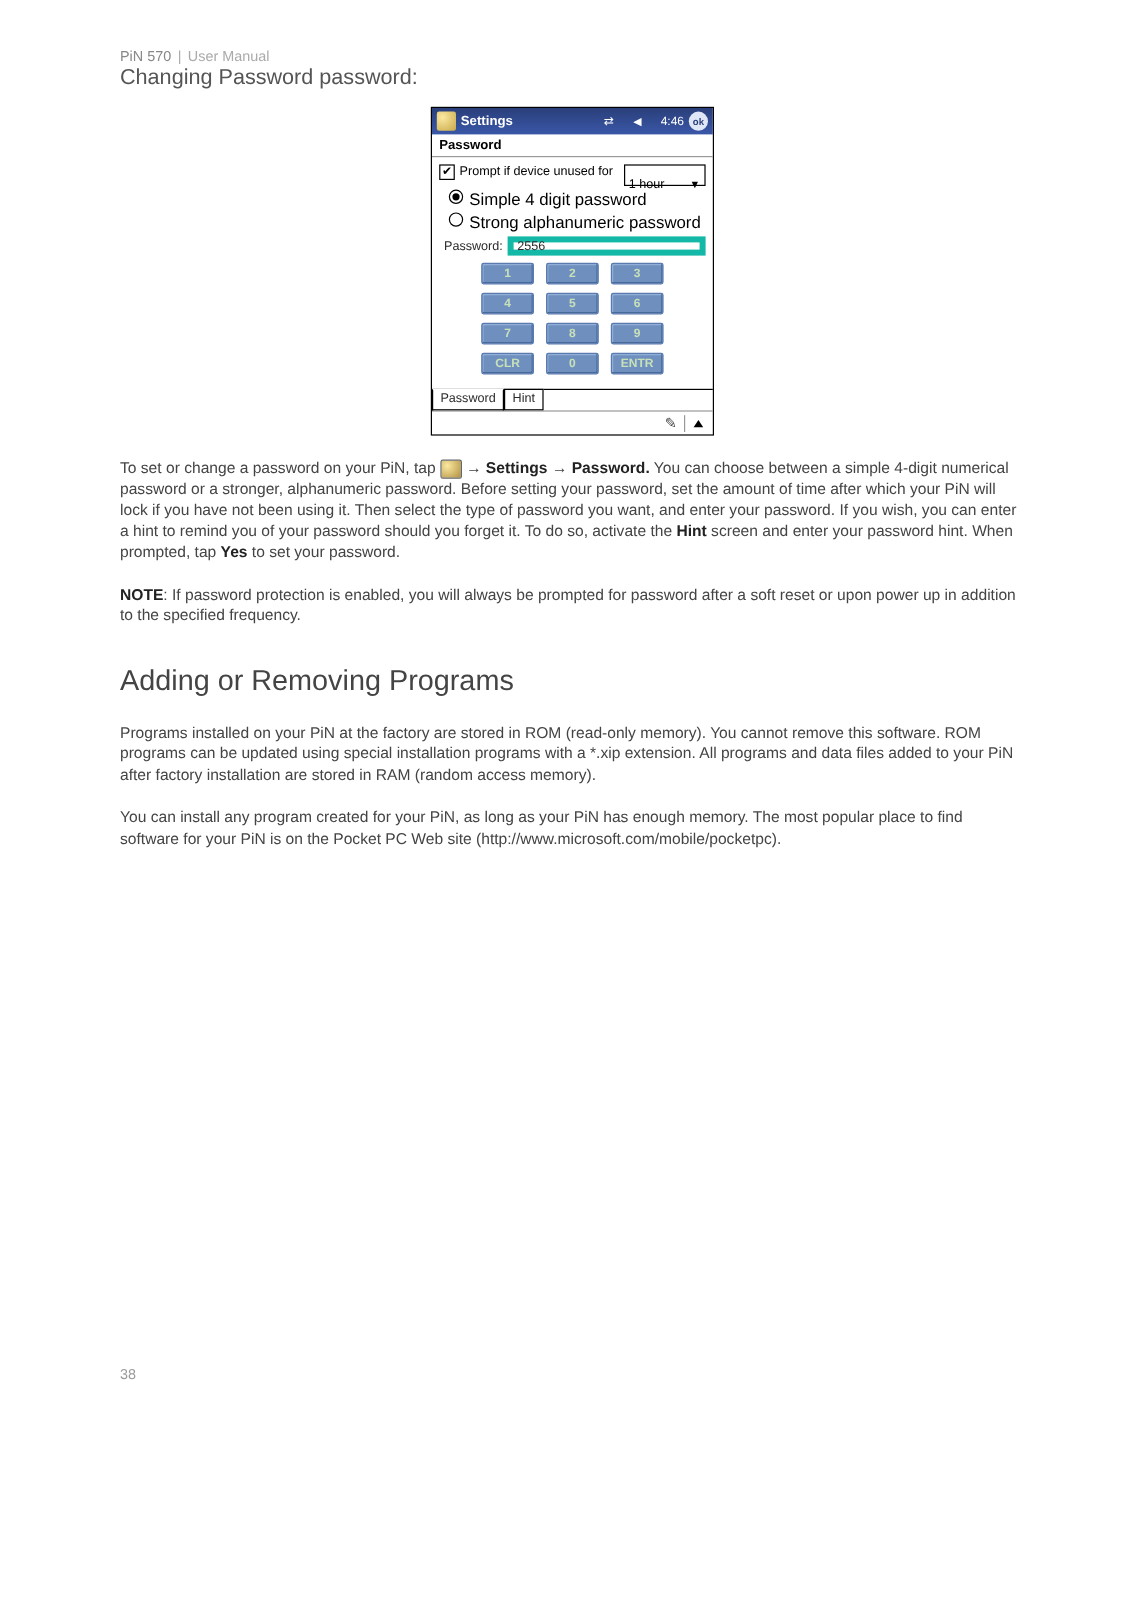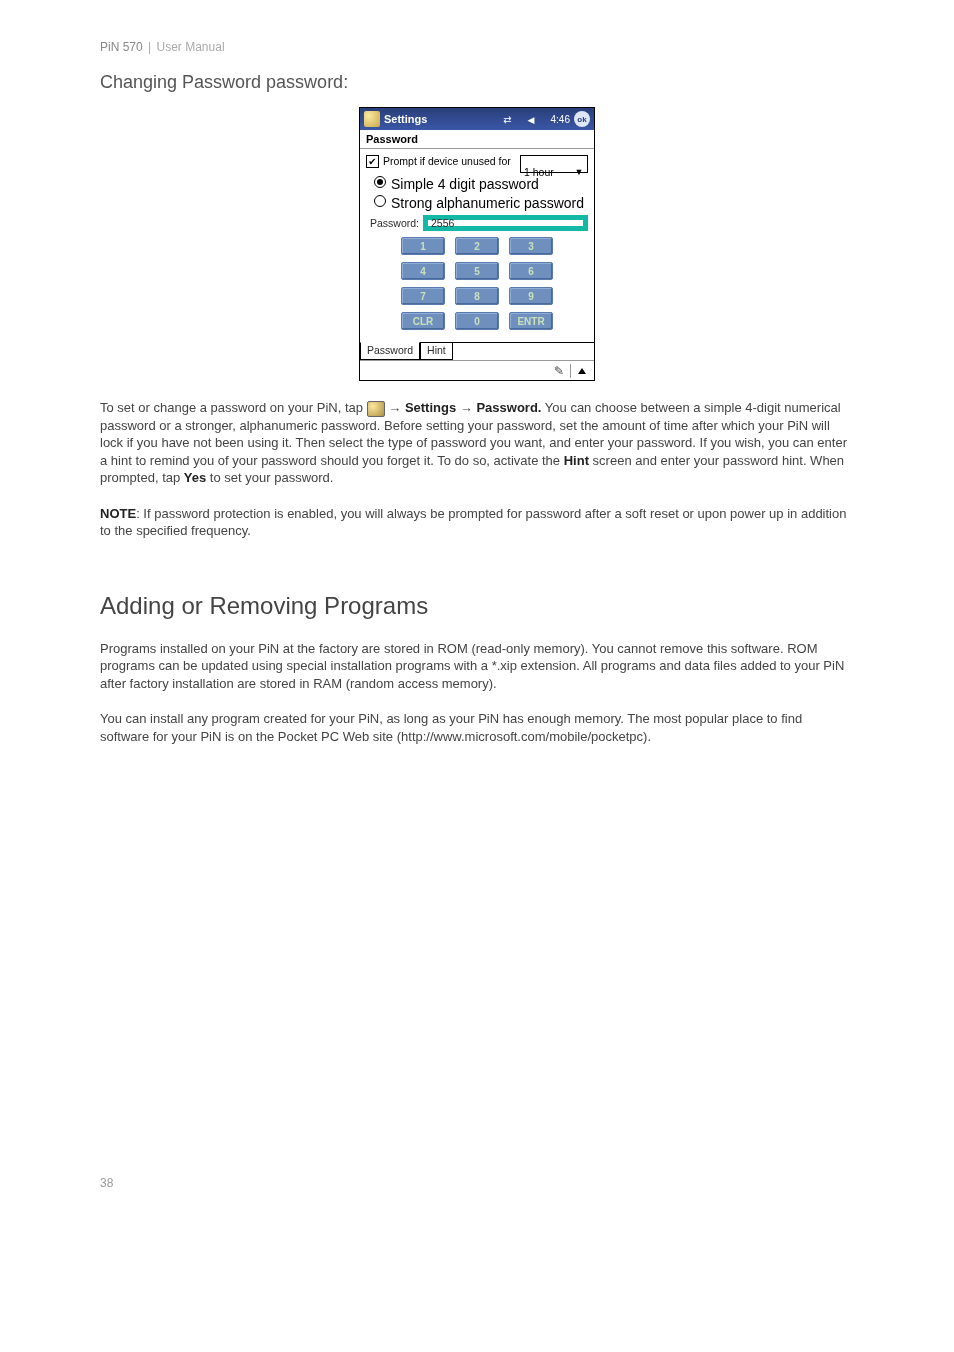--- a/index.html
+++ b/index.html
@@ -7,35 +7,34 @@
     margin: 0;
     padding: 40px 100px 40px 100px;
     font-family: Arial, Helvetica, sans-serif;
     color: #2a2a2a;
     background: #fff;
     width: 954px;
   }
   .header-line {
     font-size: 12px;
     color: #888;
-    margin-bottom: 18px;
   }
   .header-line .product { color: #888; }
   .header-line .divider { color: #aaa; padding: 0 2px; }
   .header-line .man { color: #aaa; }
   .section-subheading {
     font-size: 18px;
     color: #555;
     margin: 0 0 14px 0;
     font-weight: 400;
   }
   .section-heading {
     font-size: 24px;
     color: #444;
-    margin: 52px 0 20px 0;
+    margin: 32px 0 20px 0;
     font-weight: 400;
   }
   .body-text {
     font-size: 13px;
     line-height: 1.35;
     color: #444;
     margin: 18px 0;
   }
   .body-text b { font-weight: 700; color: #222; }
   .page-number {

